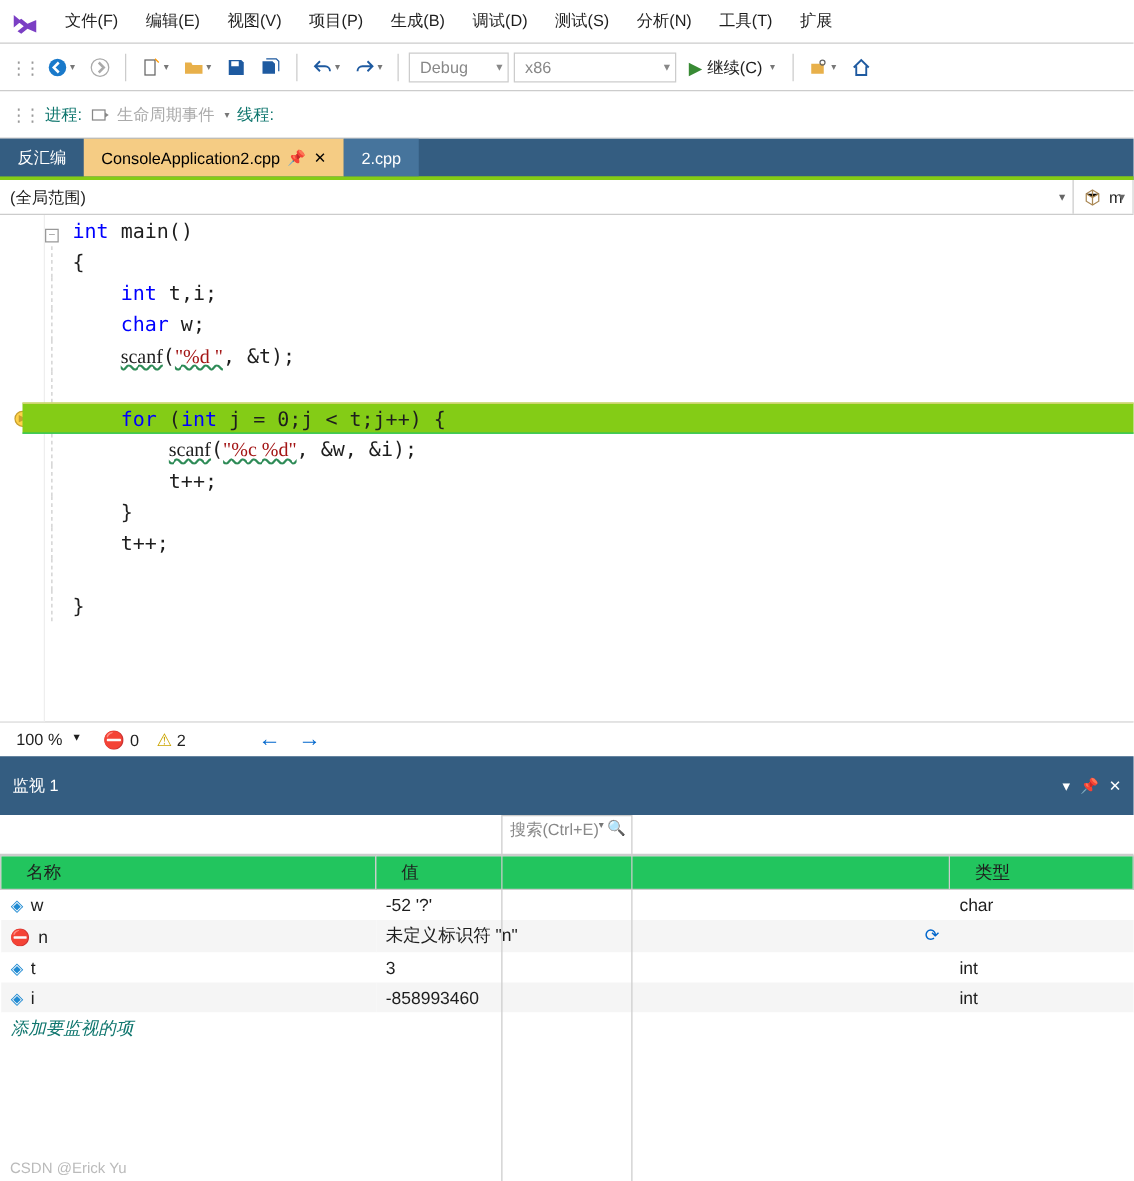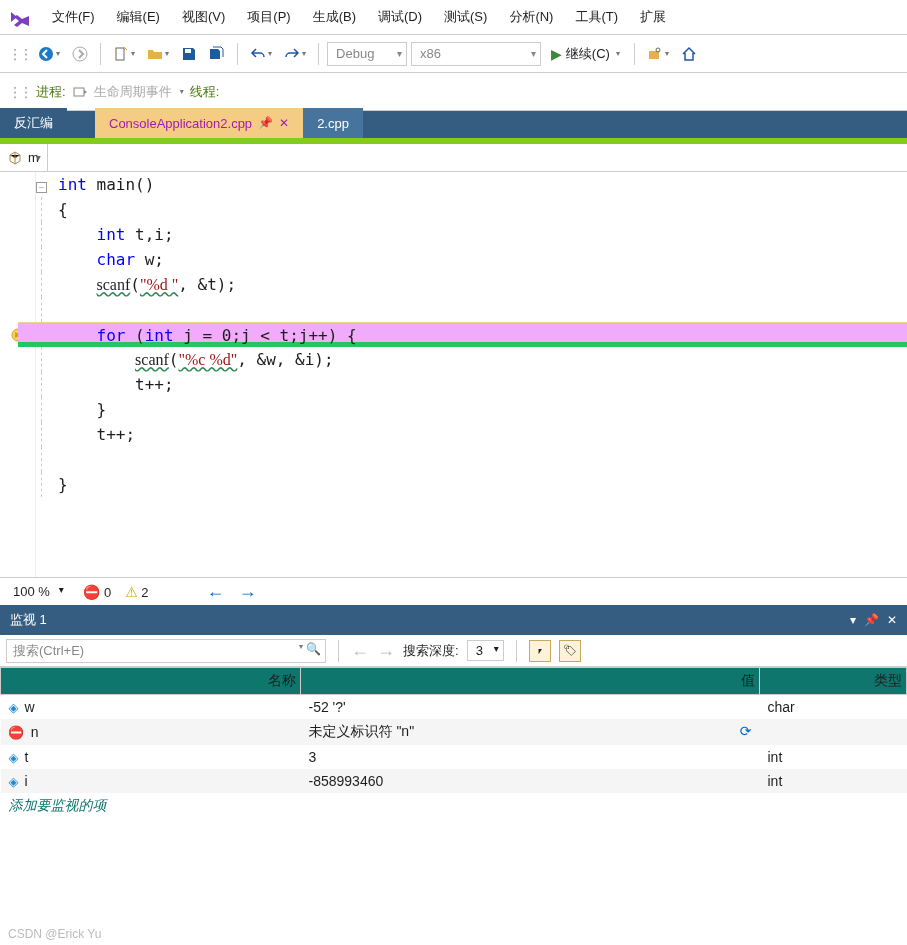--- a/index.html
+++ b/index.html
@@ -14,70 +14,70 @@
 .tb-btn svg { width: 16px; height: 16px; }
 .tb-sep { width: 1px; height: 22px; background: #ccc; margin: 0 4px; }
 .tb-dd { border: 1px solid #ccc; padding: 2px 20px 2px 8px; height: 24px; display: flex; align-items: center; color: #888; position: relative; min-width: 80px; }
 .tb-dd::after { content: "▾"; position: absolute; right: 4px; font-size: 10px; }
 .chev { font-size: 8px; color: #777; margin-left: 2px; }
 .play-btn { display: flex; align-items: center; gap: 4px; padding: 0 6px; }
 .play-tri { color: #388a34; font-size: 14px; }
 
 .toolbar2 { display: flex; align-items: center; height: 38px; padding: 0 8px; gap: 6px; border-bottom: 1px solid #ccc; }
 .grip { display: inline-block; color: #999; font-size: 14px; letter-spacing: -3px; }
-.lbl { color: #4d7c0f; }
+.lbl { color: #0f766e; }
 .proc-dd { border: 1px solid #ccc; padding: 2px 18px 2px 6px; min-width: 260px; position: relative; }
 .proc-dd::after { content: "▾"; position: absolute; right: 4px; font-size: 10px; }
 .thread-dd { border: 1px solid #ccc; padding: 2px 18px 2px 6px; min-width: 260px; position: relative; }
 .thread-dd::after { content: "▾"; position: absolute; right: 4px; font-size: 10px; }
 
-.tabs { display: flex; align-items: flex-end; height: 33px; background: #345d81; border-bottom: 6px solid #84cc16; }
+.tabs { display: flex; align-items: flex-end; height: 33px; background: #345d81; border-bottom: 3px solid #84cc16; }
 .tab { padding: 6px 14px; background: #345d81; color: #fff; cursor: pointer; white-space: nowrap; display: flex; align-items: center; gap: 6px; height: 30px; }
-.tab.active { background: #f5cc84; color: #a21caf; margin-left: 28px; }
+.tab.active { background: #f5cc84; color: #000000; }
 .tab.inactive2 { background: #46749c; }
 .pin-icon, .close-icon { font-size: 12px; cursor: pointer; }
 
 .nav-bar { display: flex; height: 28px; border-bottom: 1px solid #ccc; }
 .nav-dd { flex: 1; border-right: 1px solid #ccc; padding: 4px 8px; display: flex; align-items: center; position: relative; }
 .nav-dd::after { content: "▾"; position: absolute; right: 6px; font-size: 10px; color: #666; }
 .cube-icon { width: 14px; height: 14px; margin-right: 6px; }
 
 .editor { display: flex; height: 405px; background: #fff; font-family: Consolas, "NSimSun", monospace; font-size: 16px; line-height: 25px; position: relative; }
 .gutter { width: 36px; background: #fff; border-right: 1px solid #eee; }
 .bp-row { display: flex; align-items: center; justify-content: center; height: 25px; }
 .arrow-bp { width: 16px; height: 16px; }
 .fold-gutter { width: 18px; color: #aaa; }
 .fold-box { width: 11px; height: 11px; border: 1px solid #999; display: inline-flex; align-items: center; justify-content: center; font-size: 9px; line-height: 1; margin-top: 7px; cursor: pointer; }
 .code { flex: 1; padding-left: 4px; white-space: pre; }
 .code .line { height: 25px; }
 .kw { color: #0000ff; }
 .str { color: #a31515; }
 .squiggle { border-bottom: 2px wavy #2e8b57; text-decoration: underline wavy #2e8b57; font-family: Liberation Serif, serif; }
-.highlight-line { background: #f0abfc; border-top: 1px solid #e6d78a; border-bottom: 5px solid #22c55e; margin-left: -40px; padding-left: 40px; }
+.highlight-line { background: #84cc16; border-top: 1px solid #e6d78a; border-bottom: 1px solid #22c55e; margin-left: -40px; padding-left: 40px; }
 .dash-bar { border-left: 1px dashed #ccc; }
 
 .status-line { display: flex; align-items: center; height: 28px; border-top: 1px solid #ccc; gap: 14px; padding: 0 6px; }
 .zoom-dd { padding: 2px 18px 2px 6px; position: relative; border: 1px solid transparent; }
 .zoom-dd::after { content: "▾"; position: absolute; right: 4px; font-size: 10px; }
 .err-icon { color: #c00; font-size: 14px; }
 .warn-icon { color: #caa400; font-size: 14px; }
 .nav-arrow { color: #0066cc; font-size: 18px; font-weight: bold; cursor: pointer; }
 
-.watch-title { background: #345d81; color: #fff; padding: 5px 10px; display: flex; align-items: center; justify-content: space-between; height: 30px; }
+.watch-title { background: #345d81; color: #fff; padding: 5px 10px; display: flex; align-items: center; justify-content: space-between; height: 47px; }
 .watch-ctrls { display: flex; gap: 8px; font-size: 12px; }
 
-.watch-toolbar { display: flex; align-items: center; height: 32px; border-bottom: 1px solid #ccc; gap: 8px; padding: 0 6px; }
+.watch-toolbar { display: flex; align-items: center; height: 32px; border-bottom: 1px solid #ccc; gap: 8px; padding: 0 6px; flex-direction: column; }
 .search-box { flex: 0 0 320px; border: 1px solid #ccc; height: 24px; padding: 2px 26px 2px 6px; position: relative; }
 .search-box::after { content: "🔍"; position: absolute; right: 4px; top: 2px; font-size: 12px; color: #555; }
 .depth-dd { border: 1px solid #ccc; padding: 2px 20px 2px 8px; min-width: 36px; position: relative; }
 .depth-dd::after { content: "▾"; position: absolute; right: 4px; font-size: 10px; }
 .wt-btn { width: 22px; height: 22px; border: 1px solid #c7a85f; background: #fdf3d9; display: flex; align-items: center; justify-content: center; font-size: 11px; }
 
 .watch-table { width: 100%; border-collapse: collapse; font-size: 14px; }
-.watch-table th { text-align: right; padding: 4px 4px; border: 1px solid #ccc; font-weight: normal; background: #0f766e; }
+.watch-table th { text-align: left; padding: 4px 20px; border: 1px solid #ccc; font-weight: normal; background: #22c55e; }
 .watch-table td { padding: 4px 8px; background: #fff; }
 .watch-table tr:nth-child(even) td { background: #f5f5f5; }
 .var-icon { color: #1f8ad2; font-size: 13px; margin-right: 6px; }
 .err-circle { color: #c00; font-size: 13px; margin-right: 6px; }
 .refresh-i { color: #0066cc; float: right; cursor: pointer; }
 .add-row { color: #0f766e; font-style: italic; }
 
 .footer { position: absolute; bottom: 4px; left: 8px; right: 8px; color: #bbb; font-size: 12px; display: flex; justify-content: space-between; }
 .footer a { color: #bbb; text-decoration: underline; }
 </style>
@@ -193,20 +193,23 @@
   <div class="tab">反汇编</div>
   <div class="tab active">
     <span>ConsoleApplication2.cpp</span>
     <span class="pin-icon">📌</span>
     <span class="close-icon">✕</span>
   </div>
   <div class="tab inactive2">2.cpp</div>
 </div>
 
 <div class="nav-bar">
+  <div class="nav-dd">
+      <span>(全局范围)</span>
+    </div>
   <div class="nav-dd" style="flex:0 0 40px">
     <svg class="cube-icon" viewBox="0 0 14 14">
         <path d="M7 1l5 3v6l-5 3-5-3V4z" fill="none" stroke="#a85"></path>
         <path d="M7 1v12M2 4l5 3 5-3" stroke="#a85"></path>
       </svg>
     <span>m</span>
   </div>
 </div>
 
 <div class="editor">

